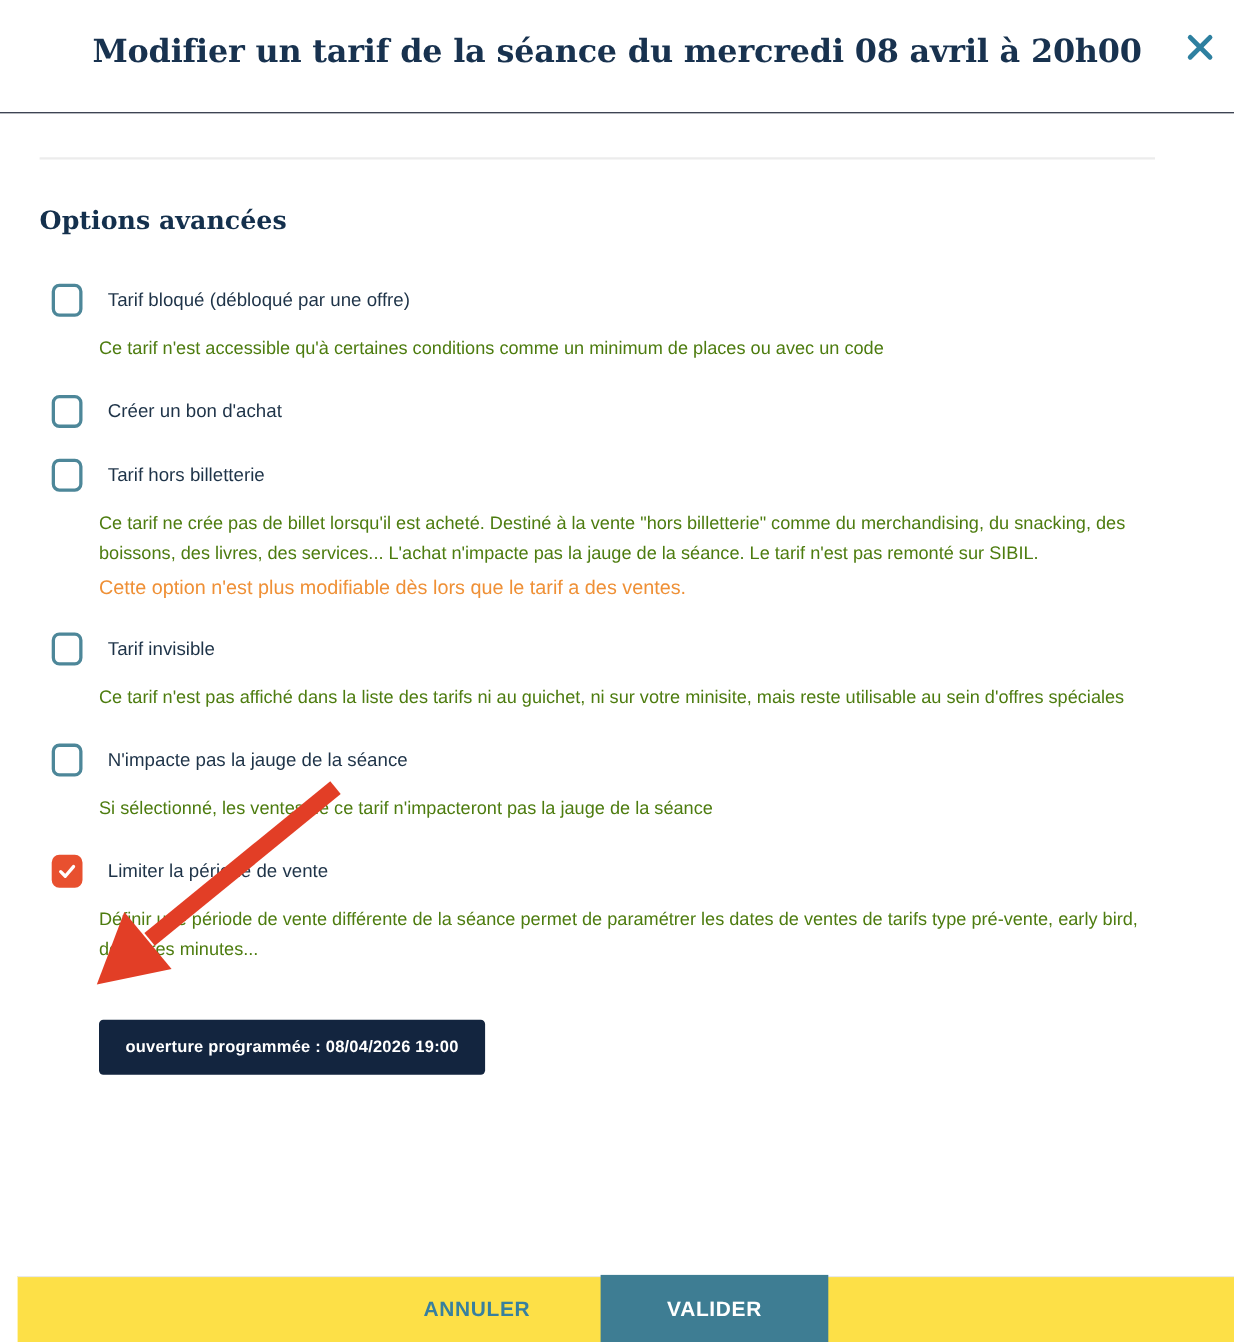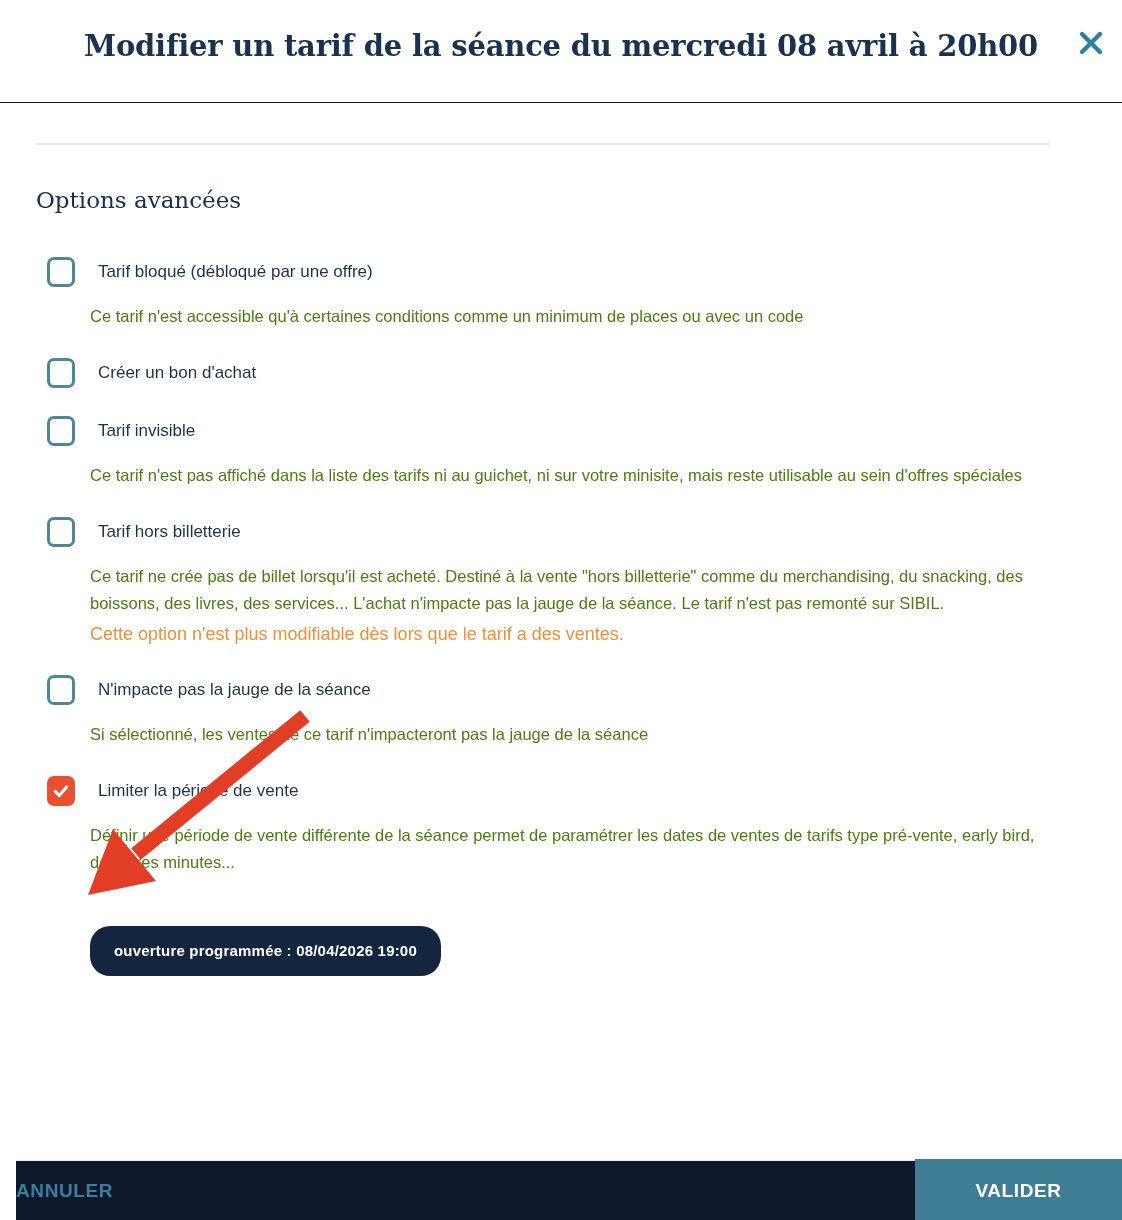--- a/index.html
+++ b/index.html
@@ -39,21 +39,21 @@
     border: none;
     cursor: pointer;
     padding: 0;
   }
 
   
   .content { padding: 0 72px 0 36px; }
   .top-divider { height: 2px; background: #ececec; margin-top: 40px; }
   .section-title {
     font-family: "DejaVu Serif", "Liberation Serif", serif;
-    font-weight: normal;
+    font-weight: bold;
     font-size: 23px;
     color: #14304d;
     margin-top: 42px;
   }
   .options-list { margin-top: 44px; }
 
   .option { margin-bottom: 28px; }
   .option-head {
     display: flex;
     align-items: center;
@@ -90,40 +90,40 @@
     line-height: 26px;
     color: #ef9036;
   }
 
   .schedule-badge {
     display: inline-block;
     margin: 22px 0 0 54px;
     padding: 0 24px;
     height: 50px;
     line-height: 50px;
-    border-radius: 20px;
+    border-radius: 4px;
     background: #13253f;
     color: #ffffff;
     font-size: 15px;
     font-weight: bold;
     letter-spacing: 0.2px;
     border: none;
     cursor: pointer;
   }
 
   
   .modal-footer {
     position: absolute;
     left: 16px; right: 0; bottom: 0;
     height: 60px;
-    background: #0f172a;
+    background: #fde047;
     border-top: 1px solid #e9e9e9;
     display: flex;
     align-items: center;
-    justify-content: space-between;
+    justify-content: center;
   }
   .cancel-btn {
     background: none;
     border: none;
     font-family: "Liberation Sans", sans-serif;
     font-size: 19px;
     font-weight: bold;
     letter-spacing: 0.6px;
     color: #38809e;
     margin-right: 64px;
@@ -196,37 +196,37 @@
 
   </div>
 
   <div class="option">
     <div class="option-head">
       <span class="checkbox">
         <span>
           
         </span>
       </span>
-      <span class="option-label">Tarif invisible</span>
-    </div>
-    <div class="option-desc">Ce tarif n'est pas affiché dans la liste des tarifs ni au guichet, ni sur votre minisite, mais reste utilisable au sein d'offres spéciales</div>
-
-  </div>
-
-  <div class="option">
-    <div class="option-head">
-      <span class="checkbox">
-        <span>
-          
-        </span>
-      </span>
       <span class="option-label">Tarif hors billetterie</span>
     </div>
     <div class="option-desc">Ce tarif ne crée pas de billet lorsqu'il est acheté. Destiné à la vente "hors billetterie" comme du merchandising, du snacking, des boissons, des livres, des services... L'achat n'impacte pas la jauge de la séance. Le tarif n'est pas remonté sur SIBIL.</div>
     <div class="option-warning">Cette option n'est plus modifiable dès lors que le tarif a des ventes.</div>
+  </div>
+
+  <div class="option">
+    <div class="option-head">
+      <span class="checkbox">
+        <span>
+          
+        </span>
+      </span>
+      <span class="option-label">Tarif invisible</span>
+    </div>
+    <div class="option-desc">Ce tarif n'est pas affiché dans la liste des tarifs ni au guichet, ni sur votre minisite, mais reste utilisable au sein d'offres spéciales</div>
+
   </div>
 
   <div class="option">
     <div class="option-head">
       <span class="checkbox">
         <span>
           
         </span>
       </span>
       <span class="option-label">N'impacte pas la jauge de la séance</span>

